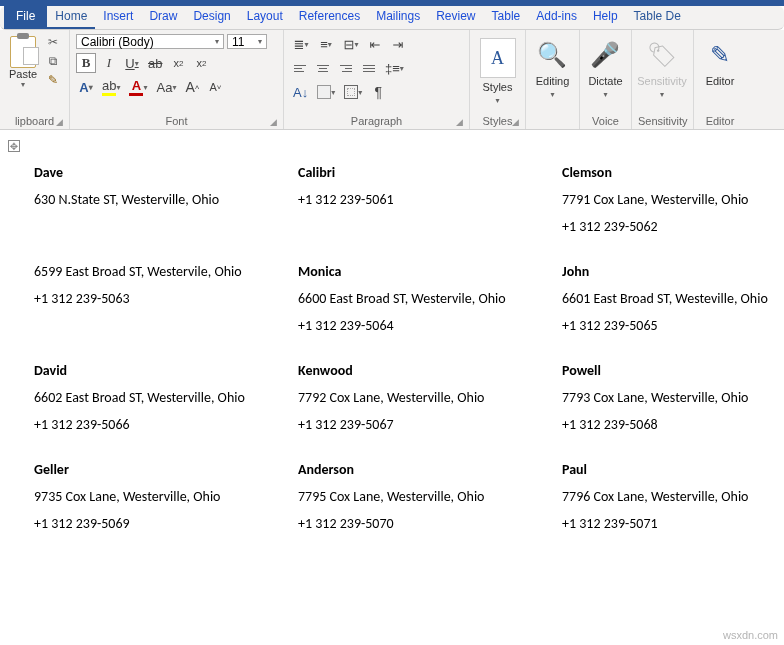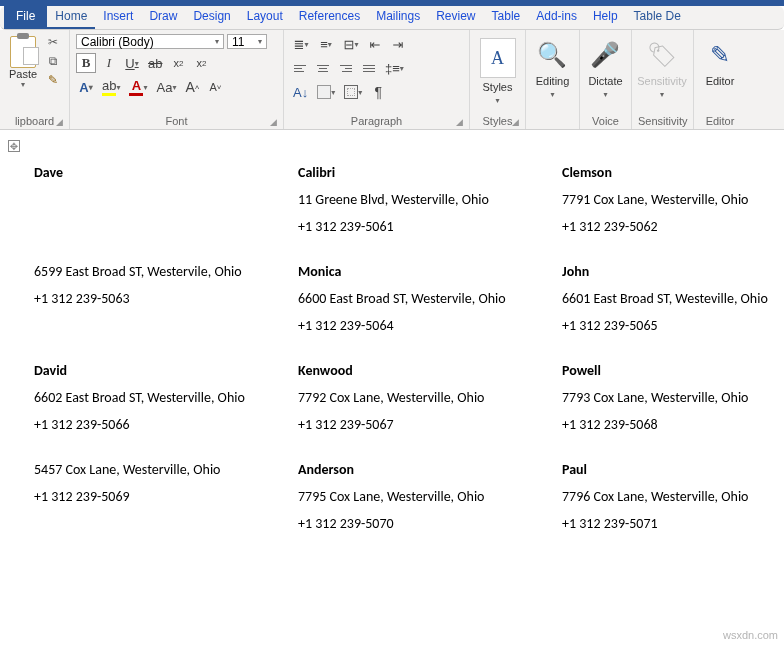--- a/index.html
+++ b/index.html
@@ -365,24 +365,24 @@
     <div class="group-label">Editor</div>
   </div>
 
 </div>
 
 <div class="page">
   <div class="table-handle">✥</div>
   <div class="labels" id="labels">
       <div class="cell">
         <div class="nm">Dave</div>
+        <div class="addr">630 N.State ST, Westerville, Ohio</div>
       </div>
       <div class="cell">
         <div class="nm">Calibri</div>
-        <div class="addr">11 Greene Blvd, Westerville, Ohio</div>
         <div class="ph">+1 312 239-5061</div>
       </div>
       <div class="cell">
         <div class="nm">Clemson</div>
         <div class="addr">7791 Cox Lane, Westerville, Ohio</div>
         <div class="ph">+1 312 239-5062</div>
       </div>
       <div class="cell">
         <div class="addr">6599 East Broad ST, Westervile, Ohio</div>
         <div class="ph">+1 312 239-5063</div>
@@ -406,21 +406,22 @@
         <div class="nm">Kenwood</div>
         <div class="addr">7792 Cox Lane, Westerville, Ohio</div>
         <div class="ph">+1 312 239-5067</div>
       </div>
       <div class="cell">
         <div class="nm">Powell</div>
         <div class="addr">7793 Cox Lane, Westerville, Ohio</div>
         <div class="ph">+1 312 239-5068</div>
       </div>
       <div class="cell">
-        <div class="addr">5457 Cox Lane, Westerville, Ohio</div>
+        <div class="nm">Geller</div>
+        <div class="addr">9735 Cox Lane, Westerville, Ohio</div>
         <div class="ph">+1 312 239-5069</div>
       </div>
       <div class="cell">
         <div class="nm">Anderson</div>
         <div class="addr">7795 Cox Lane, Westerville, Ohio</div>
         <div class="ph">+1 312 239-5070</div>
       </div>
       <div class="cell">
         <div class="nm">Paul</div>
         <div class="addr">7796 Cox Lane, Westerville, Ohio</div>

